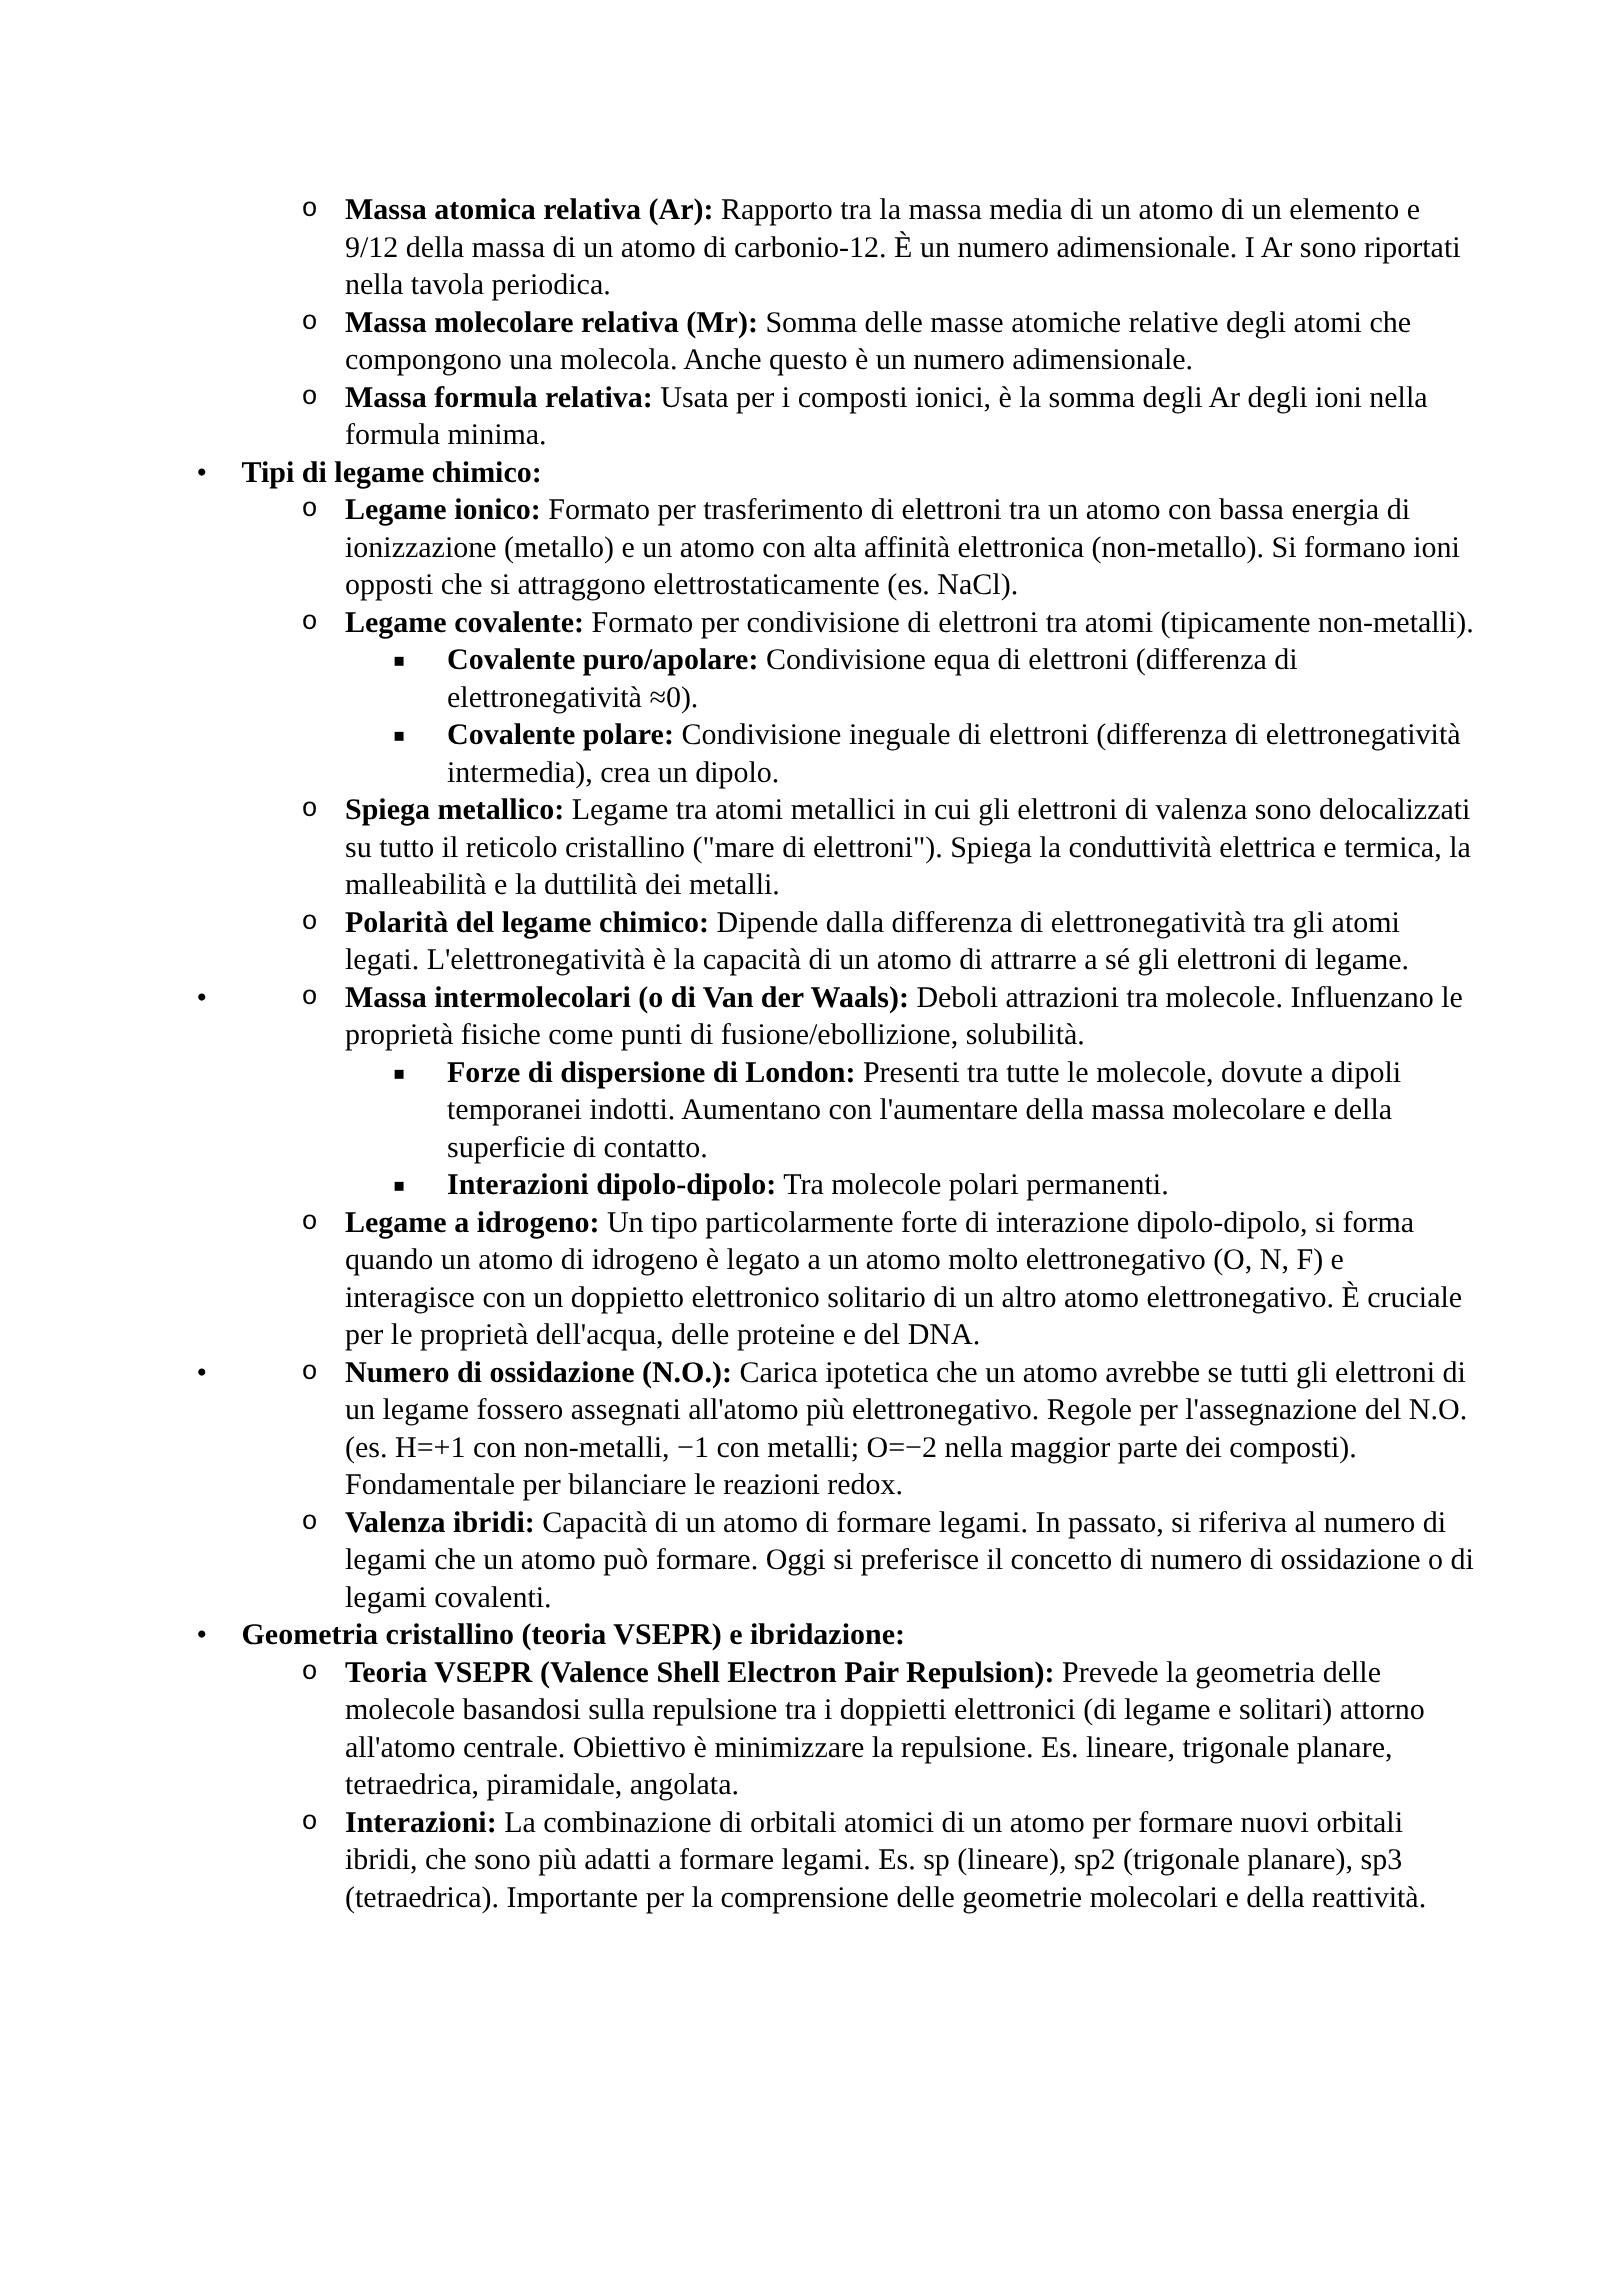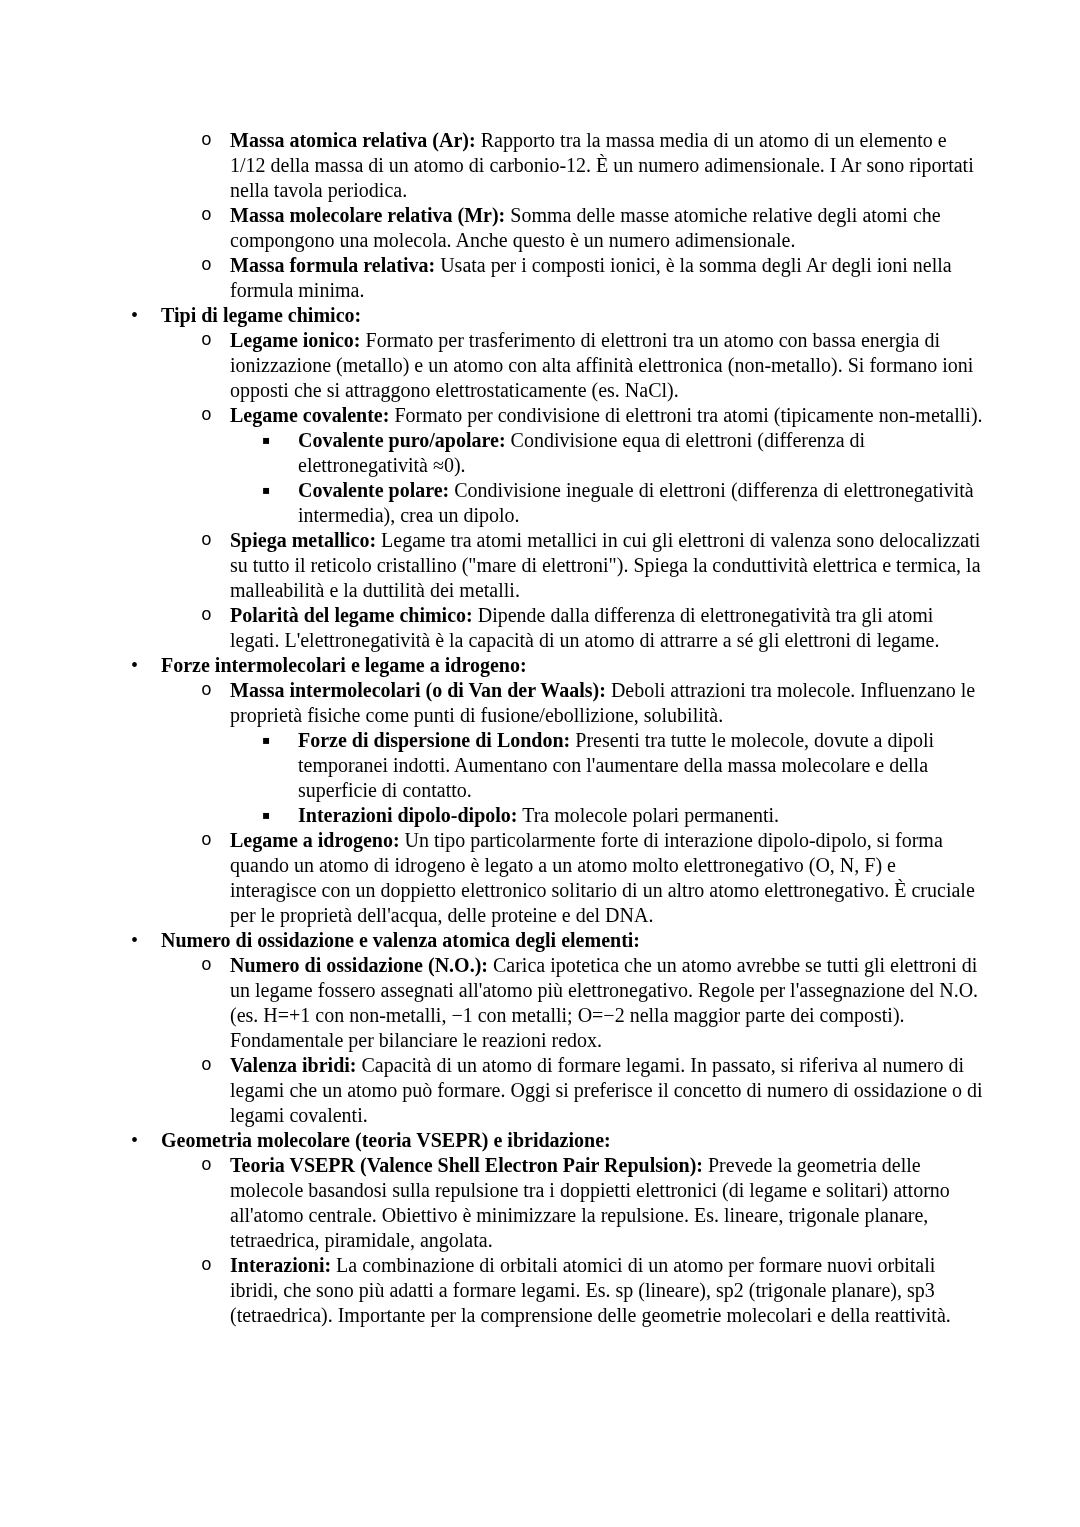--- a/index.html
+++ b/index.html
@@ -34,35 +34,35 @@
   .lvl3 .bullet { left: 262px; font-size: 12px; font-family: "DejaVu Sans", sans-serif; }
   .lvl1 .term { font-weight: bold; }
   .term { font-weight: bold; font-family: Liberation Serif, serif; }
   .desc { font-weight: normal; }
 </style>
 </head>
 <body>
 
 <div class="page">
   <div class="doc-body">
-      <div class="item lvl2"><span class="bullet">o</span><span class="term">Massa atomica relativa (Ar):</span> <span class="desc">Rapporto tra la massa media di un atomo di un elemento e 1/12 della massa di un atomo di carbonio-12. È un numero adimensionale. I Ar sono riportati nella tavola periodica.</span></div>
+      <div class="item lvl2"><span class="bullet">o</span><span class="term">Massa atomica relativa (Ar):</span> <span class="desc">Rapporto tra la massa media di un atomo di un elemento e 9/12 della massa di un atomo di carbonio-12. È un numero adimensionale. I Ar sono riportati nella tavola periodica.</span></div>
       <div class="item lvl2"><span class="bullet">o</span><span class="term">Massa molecolare relativa (Mr):</span> <span class="desc">Somma delle masse atomiche relative degli atomi che compongono una molecola. Anche questo è un numero adimensionale.</span></div>
       <div class="item lvl2"><span class="bullet">o</span><span class="term">Massa formula relativa:</span> <span class="desc">Usata per i composti ionici, è la somma degli Ar degli ioni nella formula minima.</span></div>
       <div class="item lvl1"><span class="bullet">•</span><span class="term">Tipi di legame chimico:</span></div>
       <div class="item lvl2"><span class="bullet">o</span><span class="term">Legame ionico:</span> <span class="desc">Formato per trasferimento di elettroni tra un atomo con bassa energia di ionizzazione (metallo) e un atomo con alta affinità elettronica (non-metallo). Si formano ioni opposti che si attraggono elettrostaticamente (es. NaCl).</span></div>
       <div class="item lvl2"><span class="bullet">o</span><span class="term">Legame covalente:</span> <span class="desc">Formato per condivisione di elettroni tra atomi (tipicamente non-metalli).</span></div>
       <div class="item lvl3"><span class="bullet">▪</span><span class="term">Covalente puro/apolare:</span> <span class="desc">Condivisione equa di elettroni (differenza di elettronegatività ≈0).</span></div>
       <div class="item lvl3"><span class="bullet">▪</span><span class="term">Covalente polare:</span> <span class="desc">Condivisione ineguale di elettroni (differenza di elettronegatività intermedia), crea un dipolo.</span></div>
       <div class="item lvl2"><span class="bullet">o</span><span class="term">Spiega metallico:</span> <span class="desc">Legame tra atomi metallici in cui gli elettroni di valenza sono delocalizzati su tutto il reticolo cristallino ("mare di elettroni"). Spiega la conduttività elettrica e termica, la malleabilità e la duttilità dei metalli.</span></div>
       <div class="item lvl2"><span class="bullet">o</span><span class="term">Polarità del legame chimico:</span> <span class="desc">Dipende dalla differenza di elettronegatività tra gli atomi legati. L'elettronegatività è la capacità di un atomo di attrarre a sé gli elettroni di legame.</span></div>
-      <div class="item lvl1"><span class="bullet">•</span><span class="term">Forze intermolecolari e legame a idrogeno:</span></div>
+      <div class="item lvl1"><span class="bullet">•</span></div>
       <div class="item lvl2"><span class="bullet">o</span><span class="term">Massa intermolecolari (o di Van der Waals):</span> <span class="desc">Deboli attrazioni tra molecole. Influenzano le proprietà fisiche come punti di fusione/ebollizione, solubilità.</span></div>
       <div class="item lvl3"><span class="bullet">▪</span><span class="term">Forze di dispersione di London:</span> <span class="desc">Presenti tra tutte le molecole, dovute a dipoli temporanei indotti. Aumentano con l'aumentare della massa molecolare e della superficie di contatto.</span></div>
       <div class="item lvl3"><span class="bullet">▪</span><span class="term">Interazioni dipolo-dipolo:</span> <span class="desc">Tra molecole polari permanenti.</span></div>
       <div class="item lvl2"><span class="bullet">o</span><span class="term">Legame a idrogeno:</span> <span class="desc">Un tipo particolarmente forte di interazione dipolo-dipolo, si forma quando un atomo di idrogeno è legato a un atomo molto elettronegativo (O, N, F) e interagisce con un doppietto elettronico solitario di un altro atomo elettronegativo. È cruciale per le proprietà dell'acqua, delle proteine e del DNA.</span></div>
-      <div class="item lvl1"><span class="bullet">•</span><span class="term">Numero di ossidazione e valenza atomica degli elementi:</span></div>
+      <div class="item lvl1"><span class="bullet">•</span></div>
       <div class="item lvl2"><span class="bullet">o</span><span class="term">Numero di ossidazione (N.O.):</span> <span class="desc">Carica ipotetica che un atomo avrebbe se tutti gli elettroni di un legame fossero assegnati all'atomo più elettronegativo. Regole per l'assegnazione del N.O. (es. H=+1 con non-metalli, −1 con metalli; O=−2 nella maggior parte dei composti). Fondamentale per bilanciare le reazioni redox.</span></div>
       <div class="item lvl2"><span class="bullet">o</span><span class="term">Valenza ibridi:</span> <span class="desc">Capacità di un atomo di formare legami. In passato, si riferiva al numero di legami che un atomo può formare. Oggi si preferisce il concetto di numero di ossidazione o di legami covalenti.</span></div>
-      <div class="item lvl1"><span class="bullet">•</span><span class="term">Geometria molecolare (teoria VSEPR) e ibridazione:</span></div>
+      <div class="item lvl1"><span class="bullet">•</span><span class="term">Geometria cristallino (teoria VSEPR) e ibridazione:</span></div>
       <div class="item lvl2"><span class="bullet">o</span><span class="term">Teoria VSEPR (Valence Shell Electron Pair Repulsion):</span> <span class="desc">Prevede la geometria delle molecole basandosi sulla repulsione tra i doppietti elettronici (di legame e solitari) attorno all'atomo centrale. Obiettivo è minimizzare la repulsione. Es. lineare, trigonale planare, tetraedrica, piramidale, angolata.</span></div>
       <div class="item lvl2"><span class="bullet">o</span><span class="term">Interazioni:</span> <span class="desc">La combinazione di orbitali atomici di un atomo per formare nuovi orbitali ibridi, che sono più adatti a formare legami. Es. sp (lineare), sp2 (trigonale planare), sp3 (tetraedrica). Importante per la comprensione delle geometrie molecolari e della reattività.</span></div>
     </div>
 </div>
 
 </body></html>

